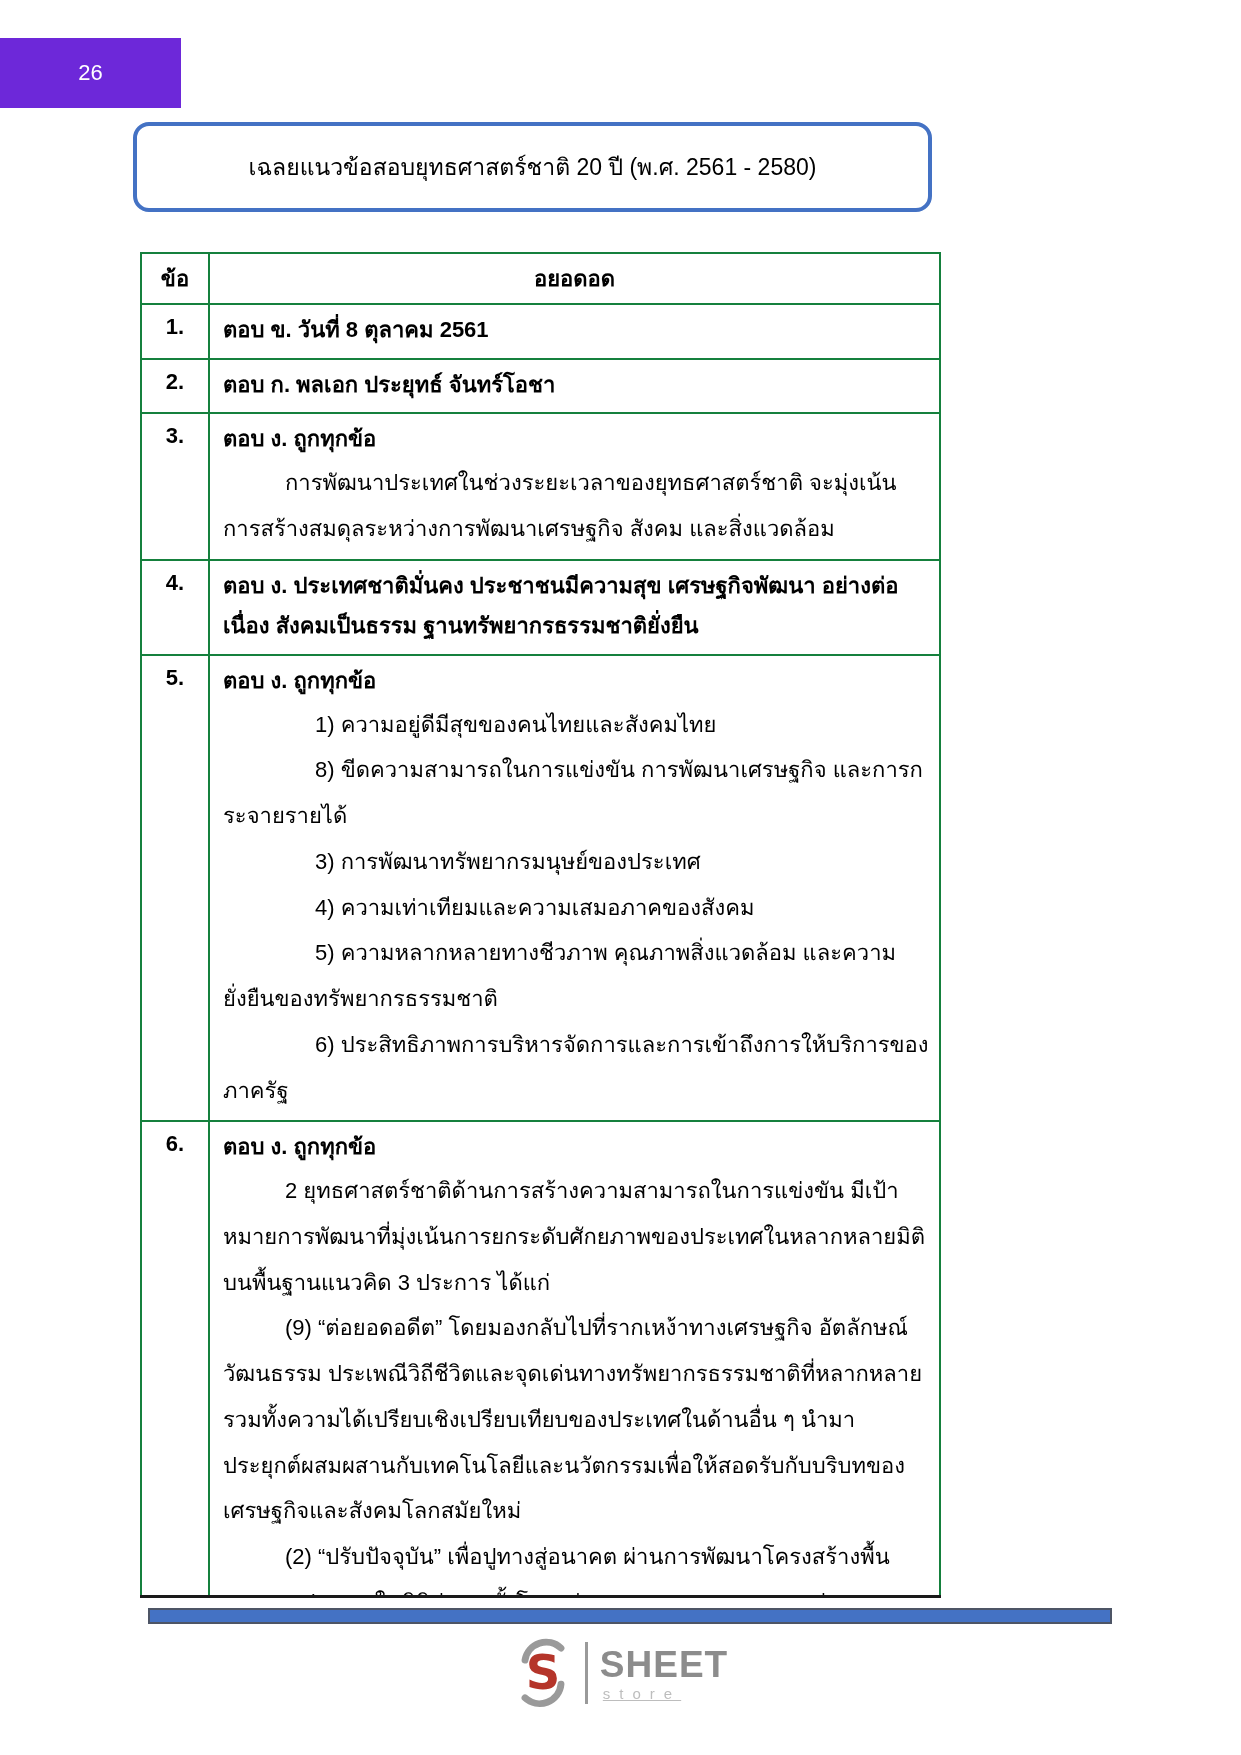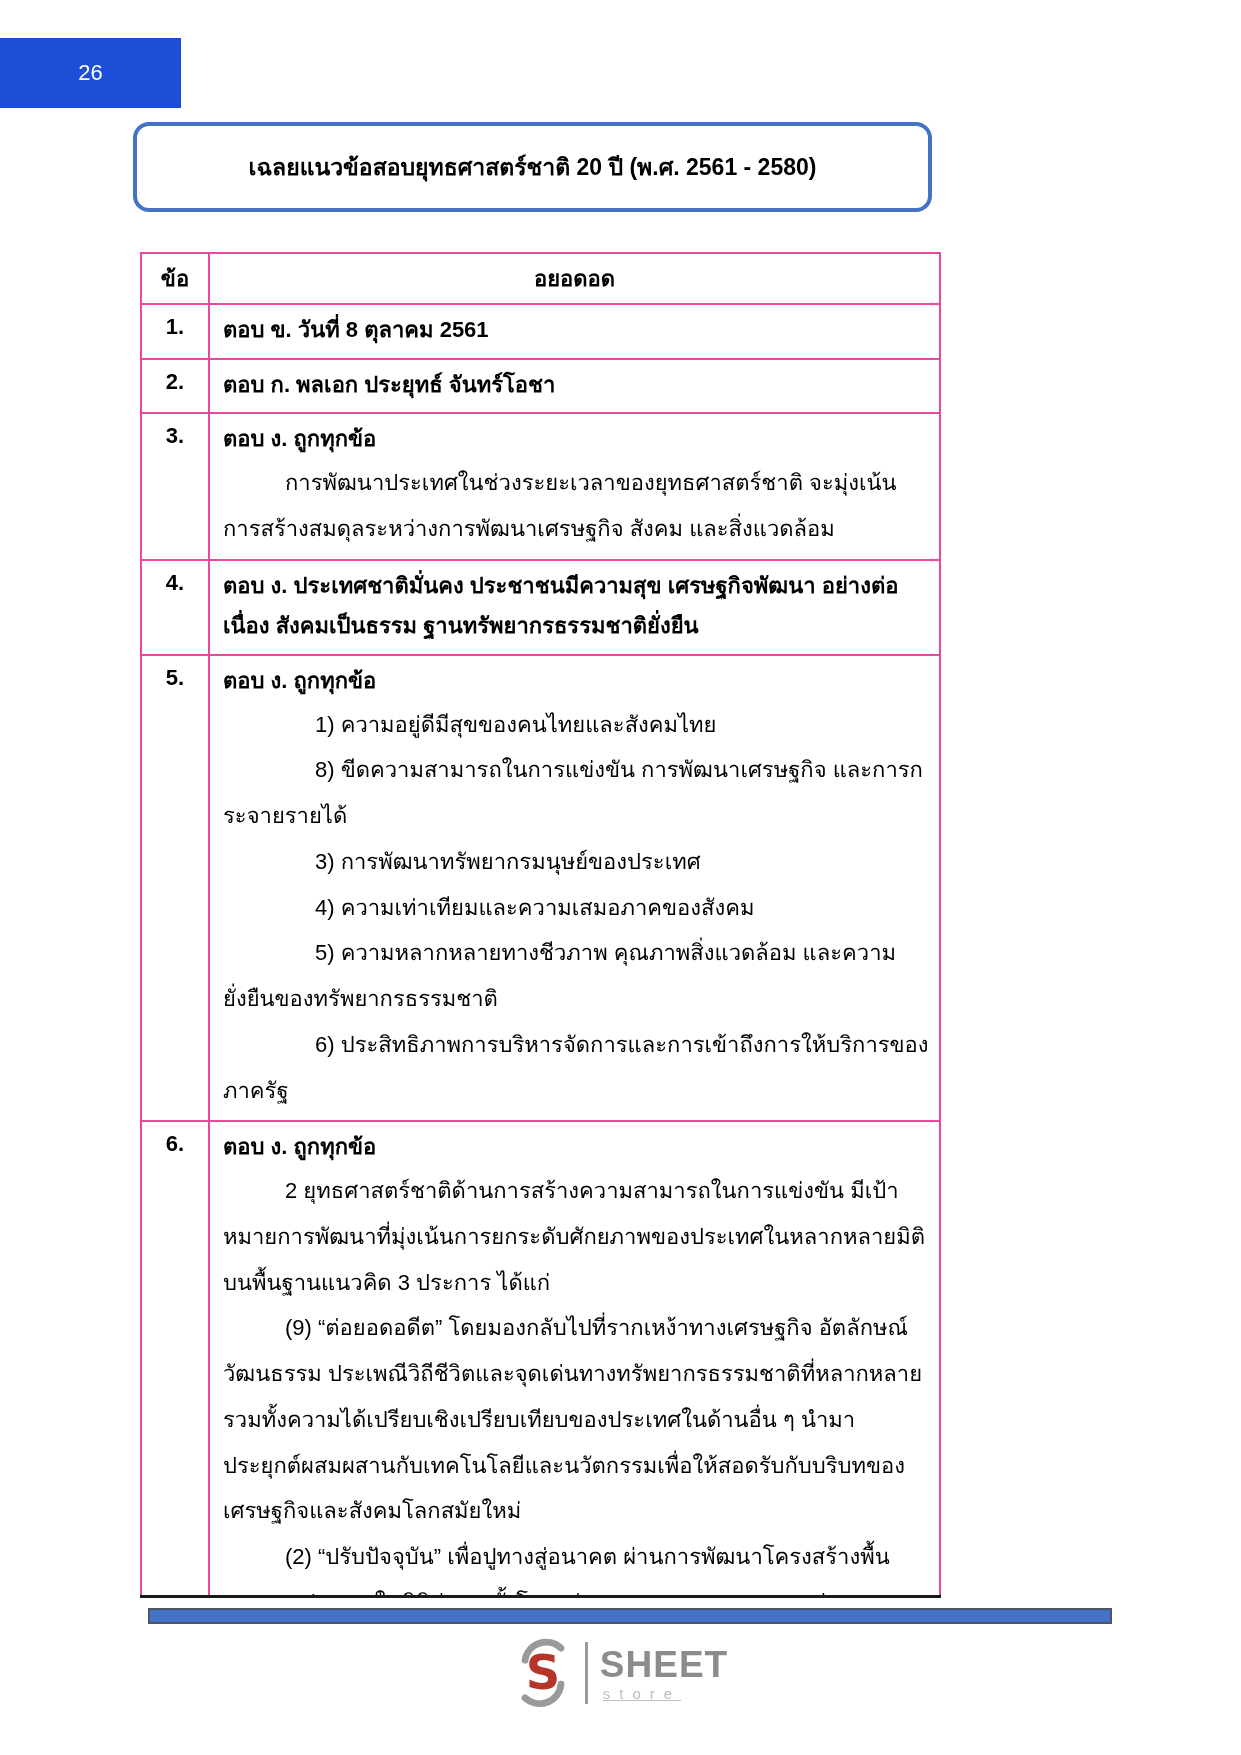--- a/index.html
+++ b/index.html
@@ -3,43 +3,43 @@
 <meta charset="utf-8">
 <style>
   html,body{margin:0;padding:0;background:#fff;}
   .page{
     width:1241px;height:1755px;background:#ffffff;position:relative;
     font-family:"Liberation Sans","DejaVu Sans",sans-serif;color:#000;overflow:hidden;
   }
   
   .topbar{position:relative;height:114px;}
   .pagenum-box{
-    position:absolute;left:0;top:38px;width:181px;height:70px;background:#1d4ed8;
+    position:absolute;left:0;top:38px;width:181px;height:70px;background:#6d28d9;
     color:#fff;display:flex;align-items:center;justify-content:center;font-size:22px;
   }
   .copyright-box{
     position:absolute;left:186px;top:17px;width:918px;height:60px;
     border:3px solid #1f1f1f;box-shadow:1px 1px 0 #777;
     display:flex;align-items:center;justify-content:center;
     font-size:21px;white-space:nowrap;
   }
   
   .title-box{
     margin:8px 0 0 133px;width:799px;height:90px;
     border:4px solid #4472C4;border-radius:16px;background:#fff;
     display:flex;align-items:center;justify-content:center;
-    font-weight:bold;font-size:23px;text-align:center;padding:0 20px;box-sizing:border-box;
+    font-weight:normal;font-size:23px;text-align:center;padding:0 20px;box-sizing:border-box;
   }
   
   .table-wrap{
     margin:40px 0 0 140px;width:801px;height:1346px;overflow:hidden;
     border-bottom:3px solid #1a1a1a;box-sizing:border-box;
   }
   table.answer-table{border-collapse:collapse;width:100%;font-size:22px;}
-  .answer-table th,.answer-table td{border:2px solid #ec4899;}
+  .answer-table th,.answer-table td{border:2px solid #15803d;}
   .answer-table th{font-weight:bold;font-size:22px;padding:7px 4px;text-align:center;}
   td.no-cell{width:58px;text-align:center;vertical-align:top;font-weight:bold;padding-top:9px;font-size:22px;}
   td.ans-cell{padding:5px 10px 7px 13px;vertical-align:top;}
   .answer-line{font-weight:bold;line-height:1.85;}
   .detail{line-height:2.08;margin:0;overflow-wrap:break-word;}
   .detail.para{text-indent:62px;}
   .detail.item{text-indent:92px;}
   
   .footer-bar{
     margin:10px 0 0 148px;width:960px;height:12px;

